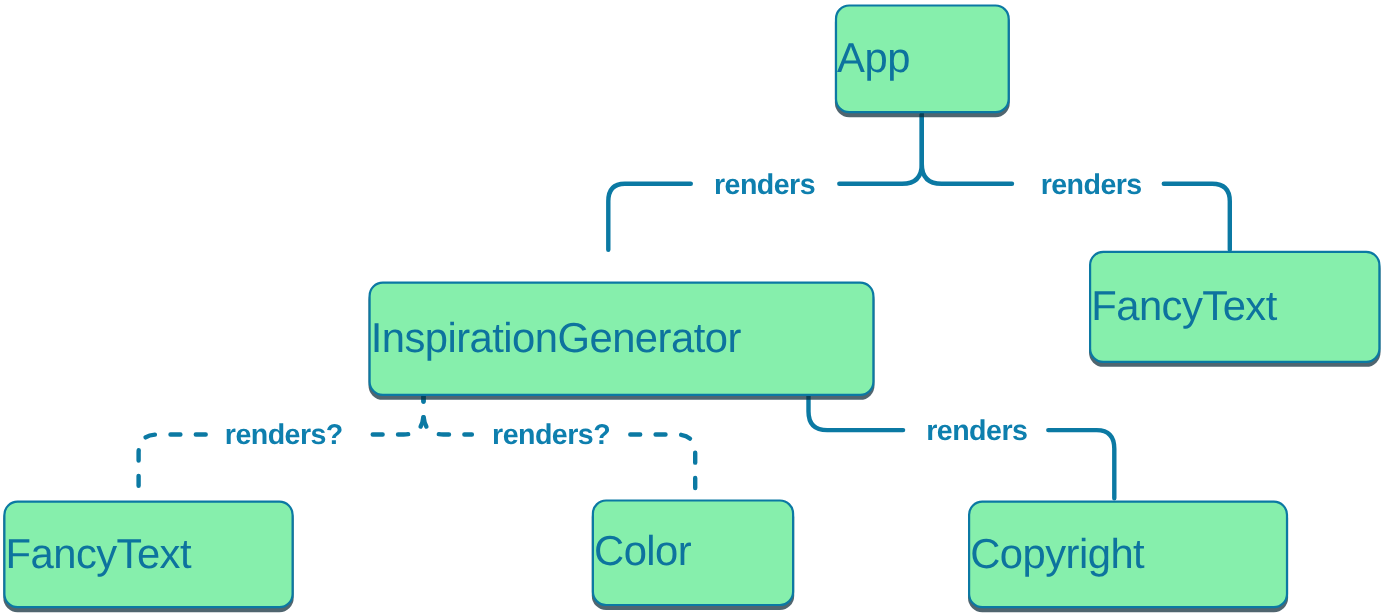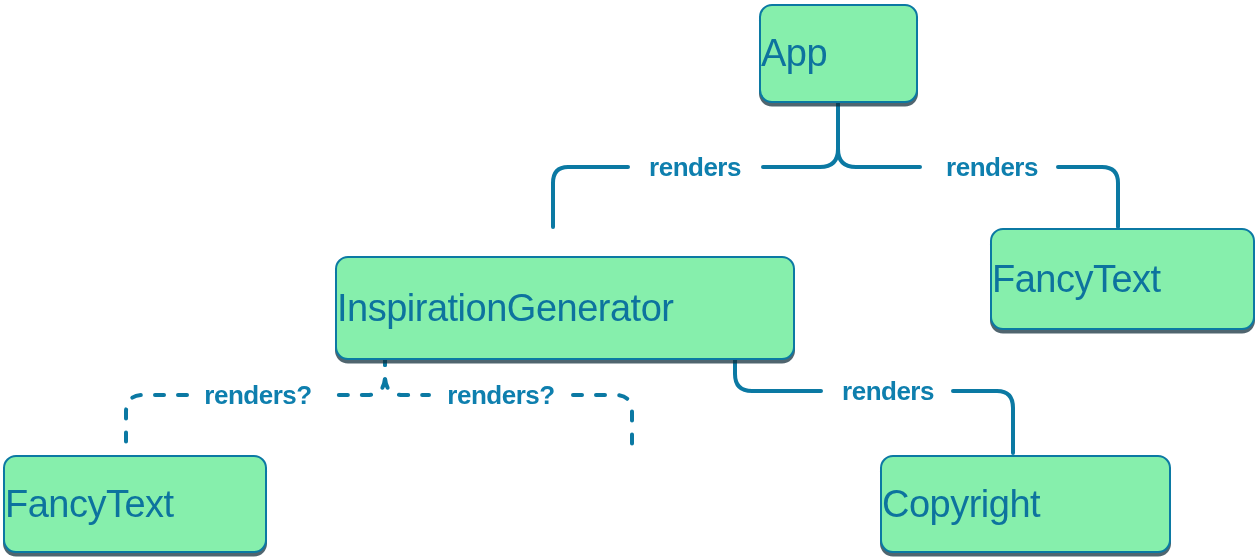--- a/index.html
+++ b/index.html
@@ -105,18 +105,21 @@
   </div>
 
   <div class="node" style="left:990px; top:228px; width:265px; height:102px;">
     <span class="node-label">FancyText</span>
   </div>
 
   <div class="node" style="left:3px; top:455px; width:264px; height:98px;">
     <span class="node-label">FancyText</span>
   </div>
 
+  <div class="node" style="left:538px; top:454px; width:184px; height:97px;">
+    <span class="node-label">Color</span>
+  </div>
 
   <div class="node" style="left:880px; top:455px; width:291px; height:98px;">
     <span class="node-label">Copyright</span>
   </div>
 
 </div>
 
 </body></html>

